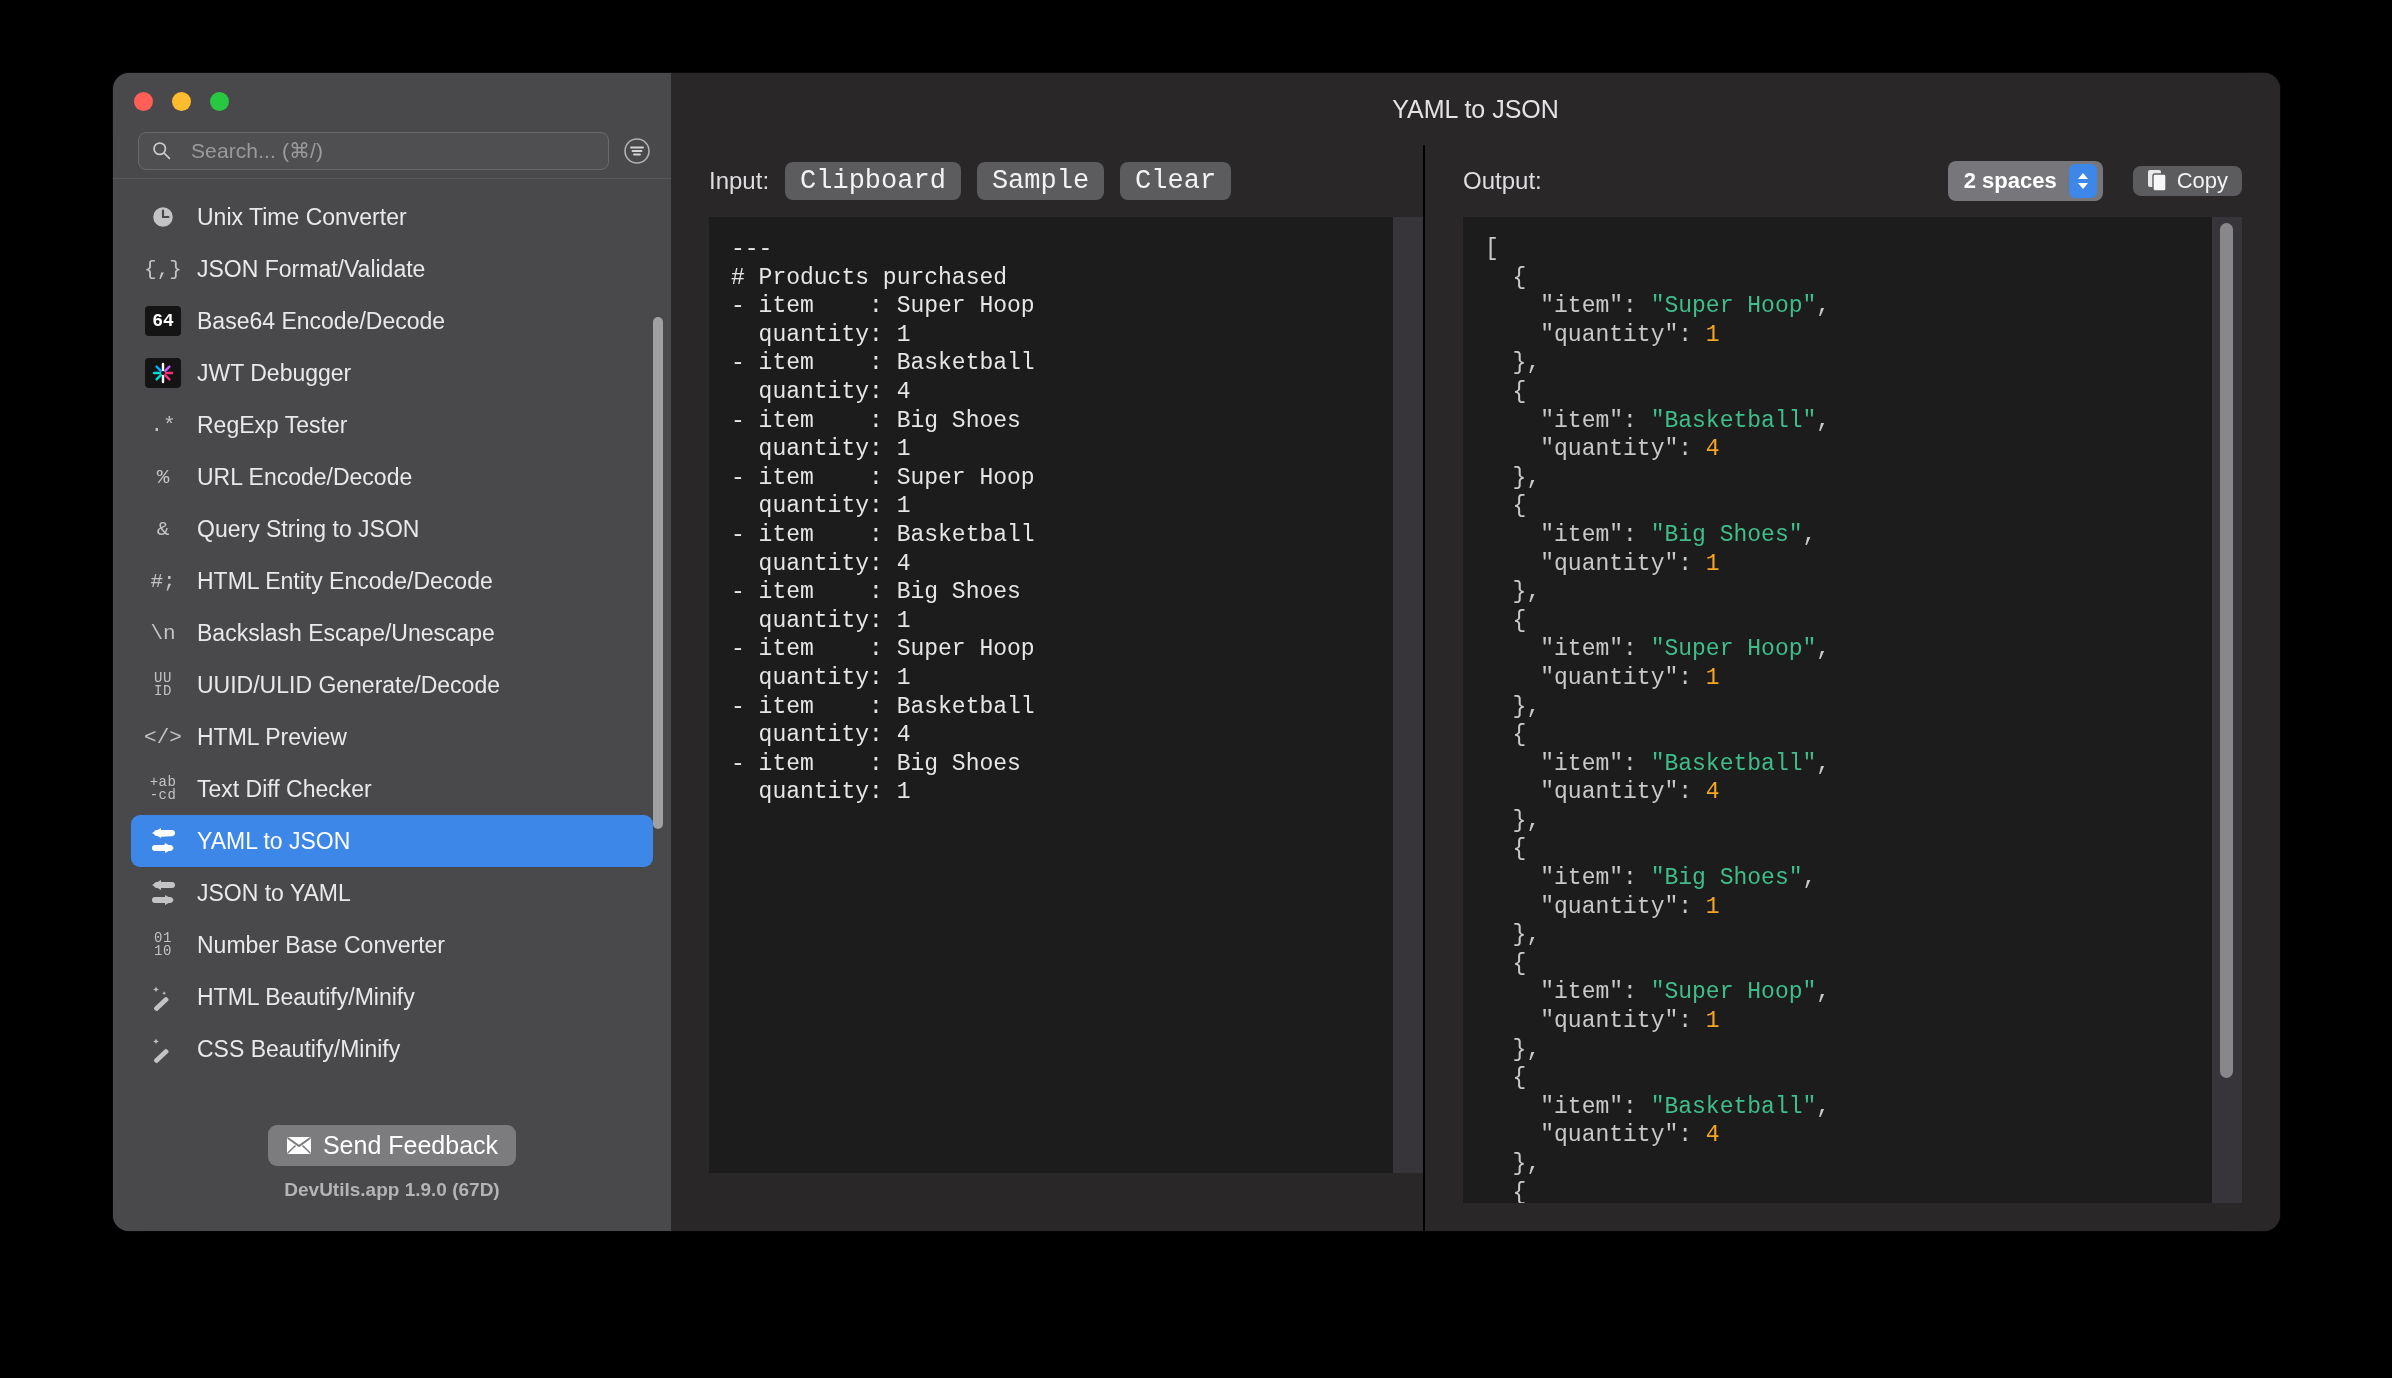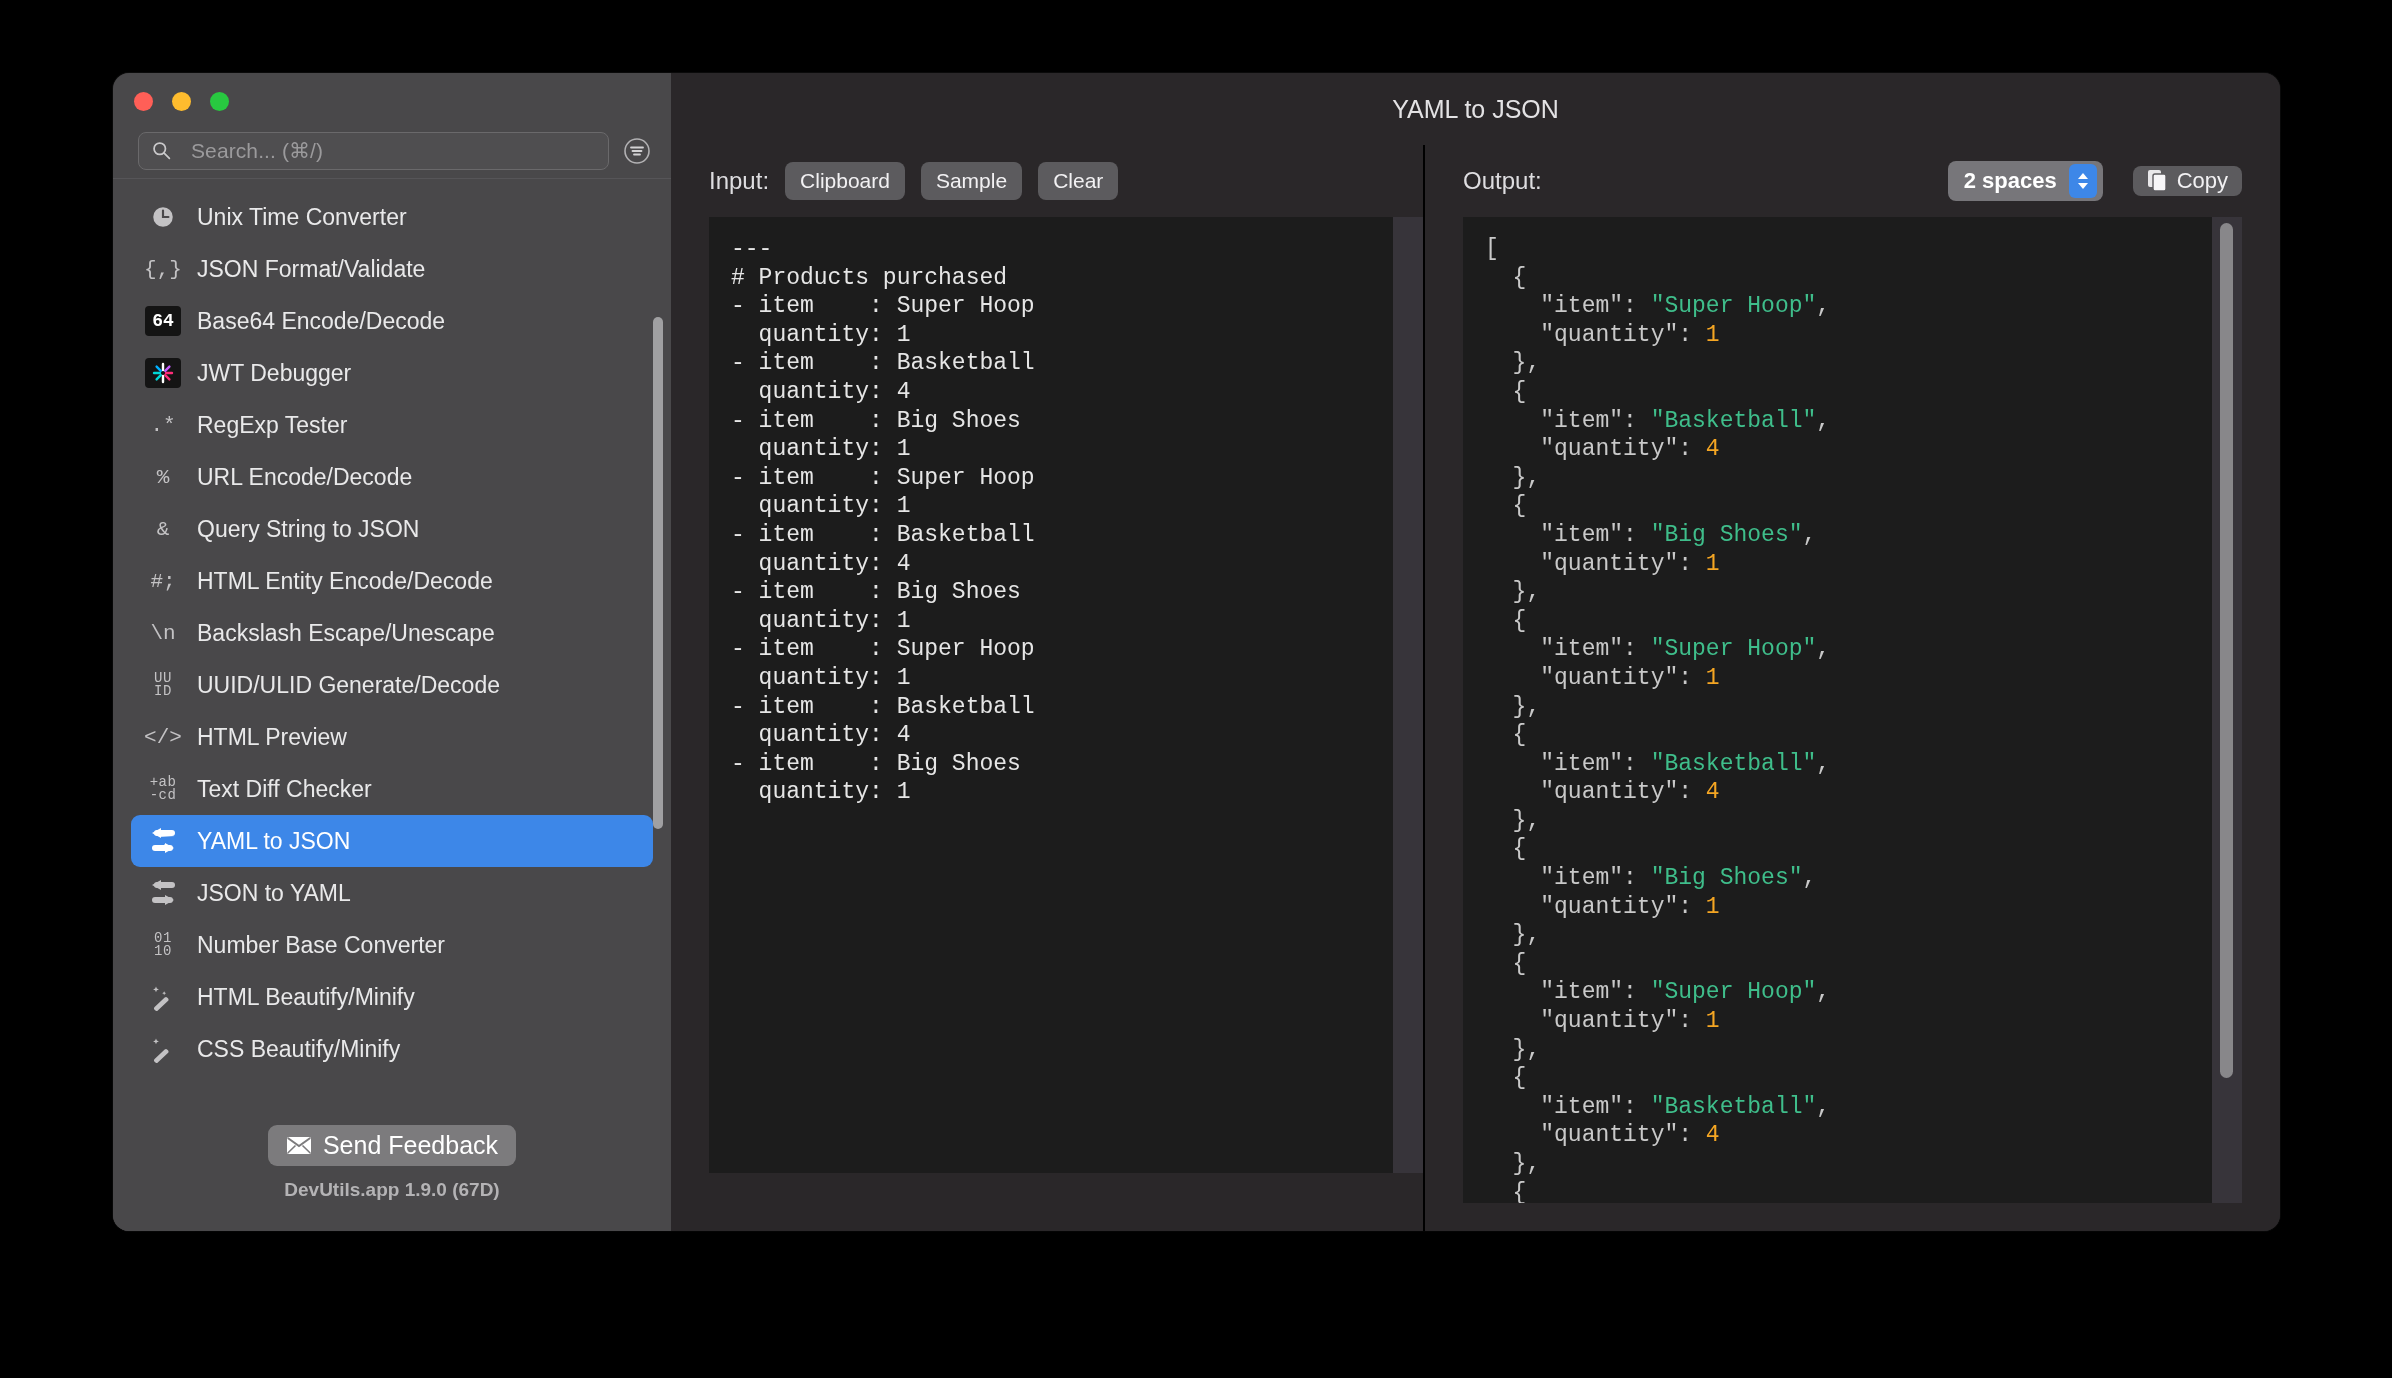--- a/index.html
+++ b/index.html
@@ -188,22 +188,23 @@
   #pane-output .pane-head { padding-right: 0; }
   .pane-label { color: #dedde0; font-size: 24px; }
   .btn {
     background: #5c5b5e;
     border-radius: 8px;
     height: 38px;
     padding: 0 15px;
     display: flex;
     align-items: center;
     color: #f2f1f3;
-    font-size: 21px;
+    font-size: 27px;
     white-space: nowrap;
+    font-family: Liberation Mono, monospace;
   }
   .spacer { flex: 1 1 auto; }
 
   #spaces-select {
     background: #77767a;
     border-radius: 8px;
     height: 40px;
     padding: 0 6px 0 16px;
     display: flex;
     align-items: center;

